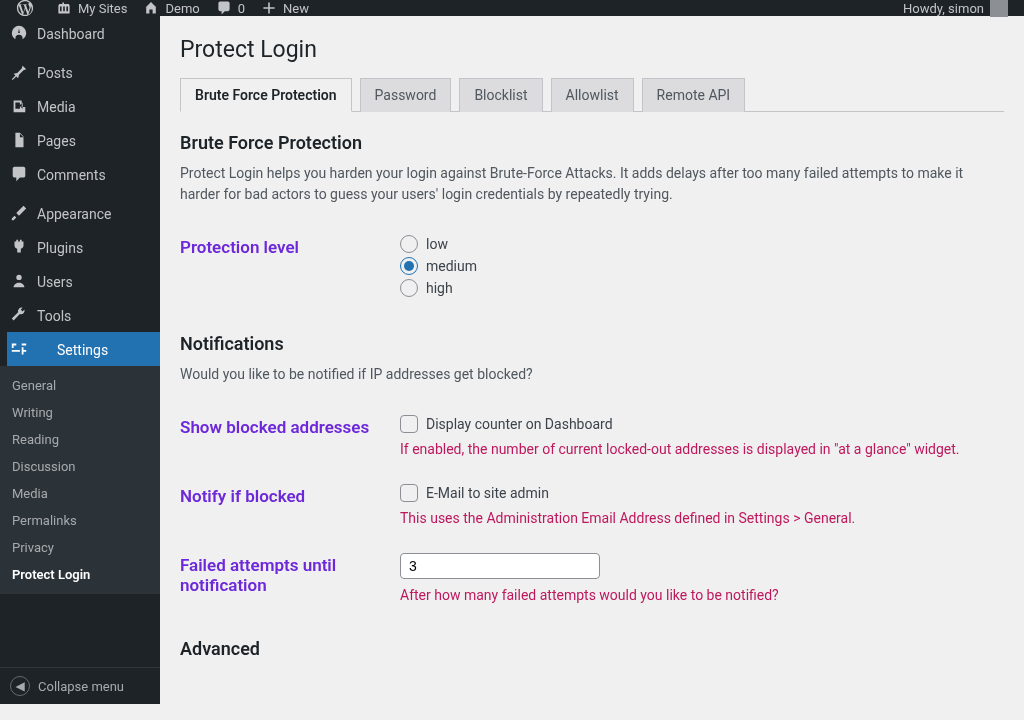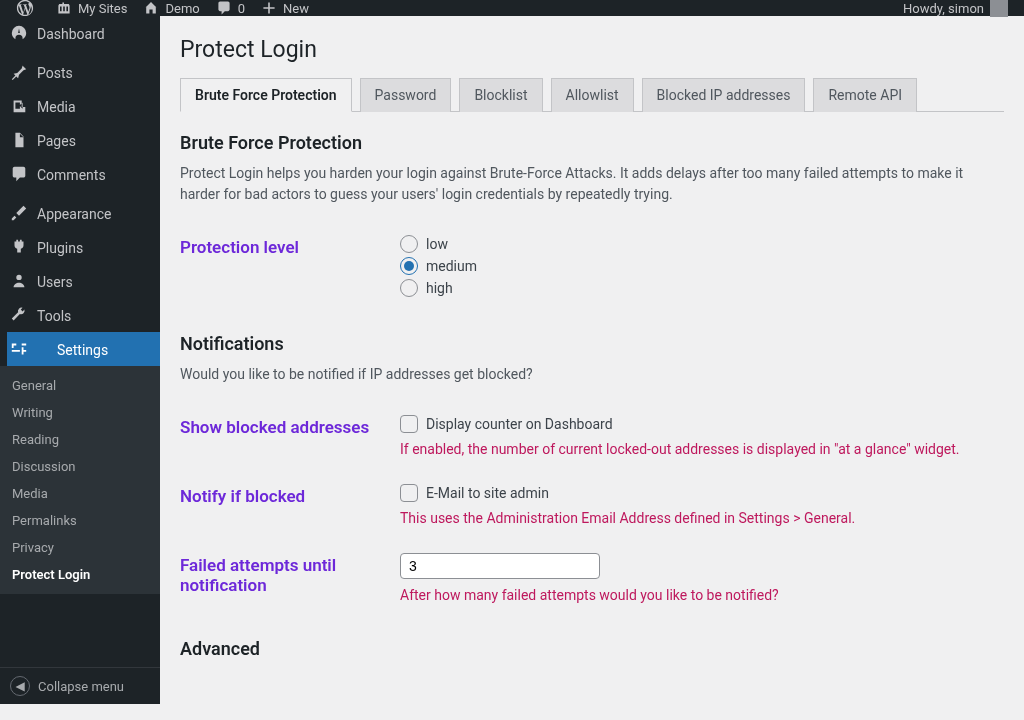--- a/index.html
+++ b/index.html
@@ -329,21 +329,20 @@
   </div>
 
   <div class="content">
     <h1 class="page-title">Protect Login</h1>
 
     <div class="tabbar">
       <div class="tab active">Brute Force Protection</div>
       <div class="tab">Password</div>
       <div class="tab">Blocklist</div>
       <div class="tab">Allowlist</div>
-      <div class="tab">Blocked IP addresses</div>
       <div class="tab">Remote API</div>
     </div>
 
     <h2 class="section">Brute Force Protection</h2>
     <p class="desc">Protect Login helps you harden your login against Brute-Force Attacks. It adds delays after too many failed attempts to make it harder for bad actors to guess your users' login credentials by repeatedly trying.</p>
 
     <div class="form-table">
       <div class="form-row">
         <div class="th">Protection level</div>
         <div class="td">

